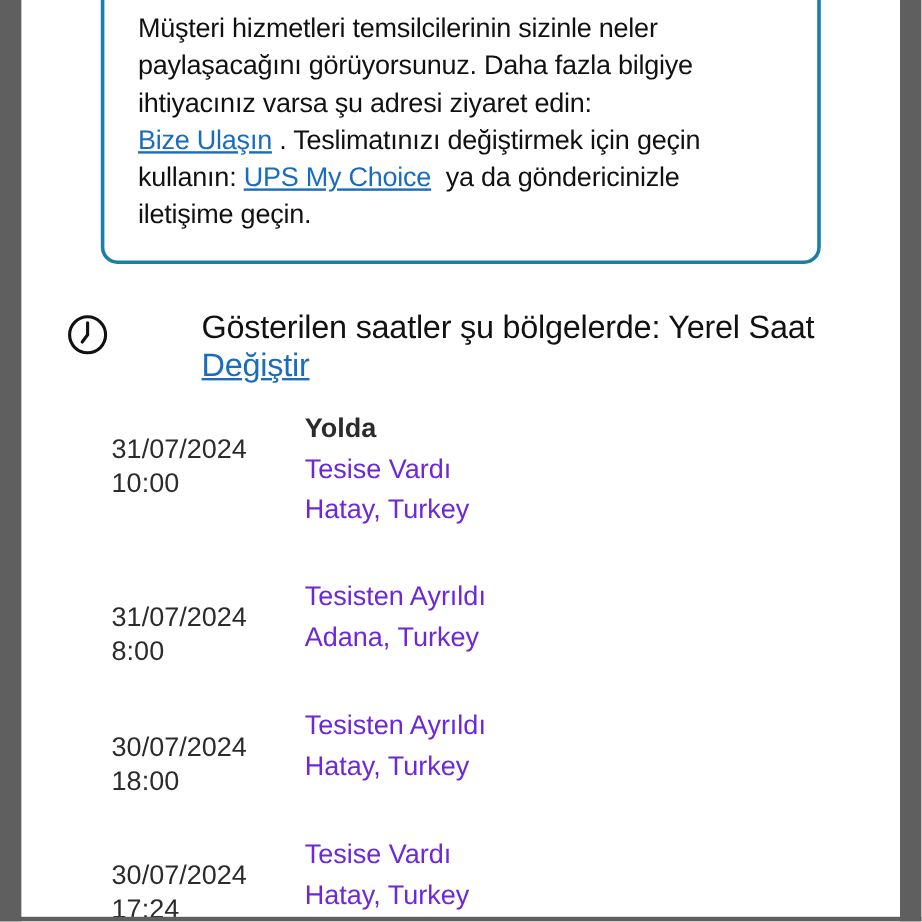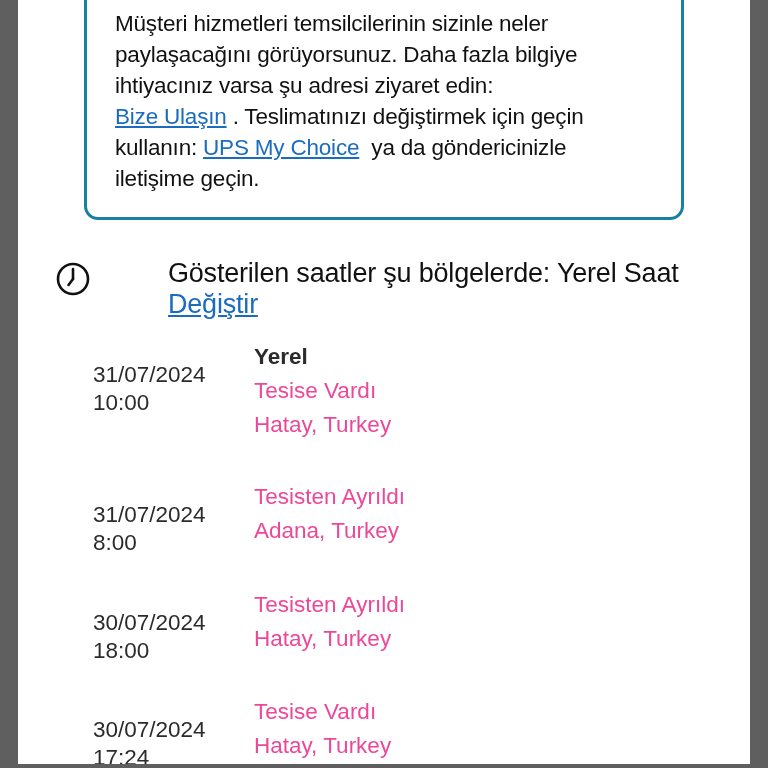--- a/index.html
+++ b/index.html
@@ -32,21 +32,21 @@
     }
     .tz-text a { color: #1a6cbf; text-decoration: underline; }
 
     .event { position: absolute; left: 93px; width: 600px; font-family: "Liberation Sans", sans-serif; }
     .event .date, .event .time {
       position: absolute; left: 0; font-size: 22.5px; color: #2b2b2b; white-space: nowrap;
     }
     .event .date { top: 18px; }
     .event .time { top: 34px; margin-top: 12px; }
     .event .details { position: absolute; left: 161px; top: 0; }
-    .event .details div { font-size: 22.5px; line-height: 34px; color: #ec4899; white-space: nowrap; height: 34px; }
+    .event .details div { font-size: 22.5px; line-height: 34px; color: #6d28d9; white-space: nowrap; height: 34px; }
     .event .details .status { font-weight: bold; color: #2b2b2b; }
   </style>
 </head>
 <body>
 
 <div class="gray-left"></div>
 <div class="page"></div>
 <div class="gray-right"></div>
 
 <div class="notice-box"></div>
@@ -70,21 +70,21 @@
   <div class="tz-text">
     <div>Gösterilen saatler şu bölgelerde: Yerel Saat</div>
     <a href="#">Değiştir</a>
   </div>
 </div>
 
 <div class="event" style="top:340px;">
   <div class="date" style="line-height:34px;">31/07/2024</div>
   <div class="time" style="line-height:34px;">10:00</div>
   <div class="details">
-    <div class="status">Yerel</div>
+    <div class="status">Yolda</div>
     <div>Tesise Vardı</div>
     <div>Hatay, Turkey</div>
   </div>
 </div>
 
 <div class="event" style="top:480px;">
   <div class="date" style="line-height:34px;">31/07/2024</div>
   <div class="time" style="line-height:34px;">8:00</div>
   <div class="details">
     <div>Tesisten Ayrıldı</div>

